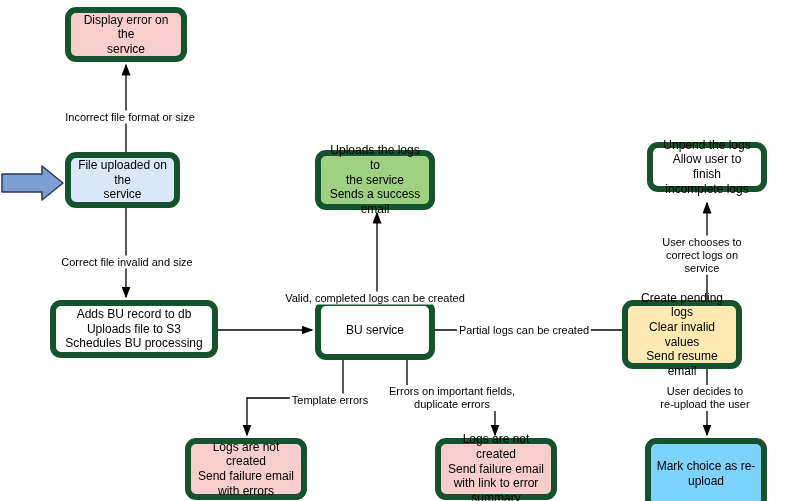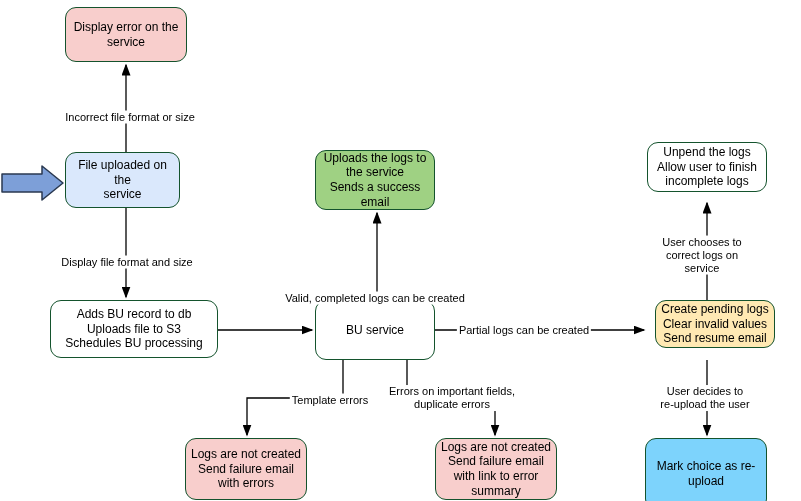--- a/index.html
+++ b/index.html
@@ -18,21 +18,21 @@
   #edges {
     position: absolute;
     left: 0;
     top: 0;
     width: 801px;
     height: 501px;
   }
   .node {
     position: absolute;
     box-sizing: border-box;
-    border: 1px solid #14532d;
+    border: 6px solid #14532d;
     border-radius: 11px;
     display: flex;
     align-items: center;
     justify-content: center;
     text-align: center;
     font-size: 12px;
     line-height: 1.22;
     color: #000000;
     white-space: pre-line;
     padding: 2px 4px;
@@ -96,39 +96,39 @@
 
   <div class="node" style="left: 315px; top: 150px; width: 120px; height: 60px; background-color: rgb(159, 209, 131);">Uploads the logs to
 the service
 Sends a success
 email</div>
 
   <div class="node" style="left: 647px; top: 142px; width: 120px; height: 50px; background-color: rgb(255, 255, 255);">Unpend the logs
 Allow user to finish
 incomplete logs</div>
 
-  <div class="node" style="left: 655px; top: 300px; width: 120px; height: 48px; background-color: rgb(255, 233, 179);">Create pending logs
+  <div class="node" style="left: 622px; top: 300px; width: 120px; height: 69px; background-color: rgb(255, 233, 179);">Create pending logs
 Clear invalid values
 Send resume email</div>
 
   <div class="node" style="left: 645px; top: 438px; width: 122px; height: 72px; background-color: #7dd3fc;">Mark choice as re-
 upload</div>
 
   <div class="node" style="left: 185px; top: 438px; width: 122px; height: 62px; background-color: rgb(248, 206, 204);">Logs are not created
 Send failure email
 with errors</div>
 
   <div class="node" style="left: 435px; top: 438px; width: 122px; height: 62px; background-color: rgb(248, 206, 204);">Logs are not created
 Send failure email
 with link to error
 summary</div>
 
   <div class="edge-label" style="left:130px; top:117px;">Incorrect file format or size</div>
 
-  <div class="edge-label" style="left:127px; top:262px;">Display file format and size</div>
+  <div class="edge-label" style="left:127px; top:262px;">Correct file invalid and size</div>
 
   <div class="edge-label" style="left:375px; top:258px;margin-top:40px;">Valid, completed logs can be created</div>
 
   <div class="edge-label" style="left:524px; top:330px;">Partial logs can be created</div>
 
   <div class="edge-label" style="left:702px; top:255px;">User chooses to correct logs on service</div>
 
   <div class="edge-label" style="left:705px; top:398px;">User decides to re-upload the user</div>
 
   <div class="edge-label" style="left:330px; top:400px;">Template errors</div>

